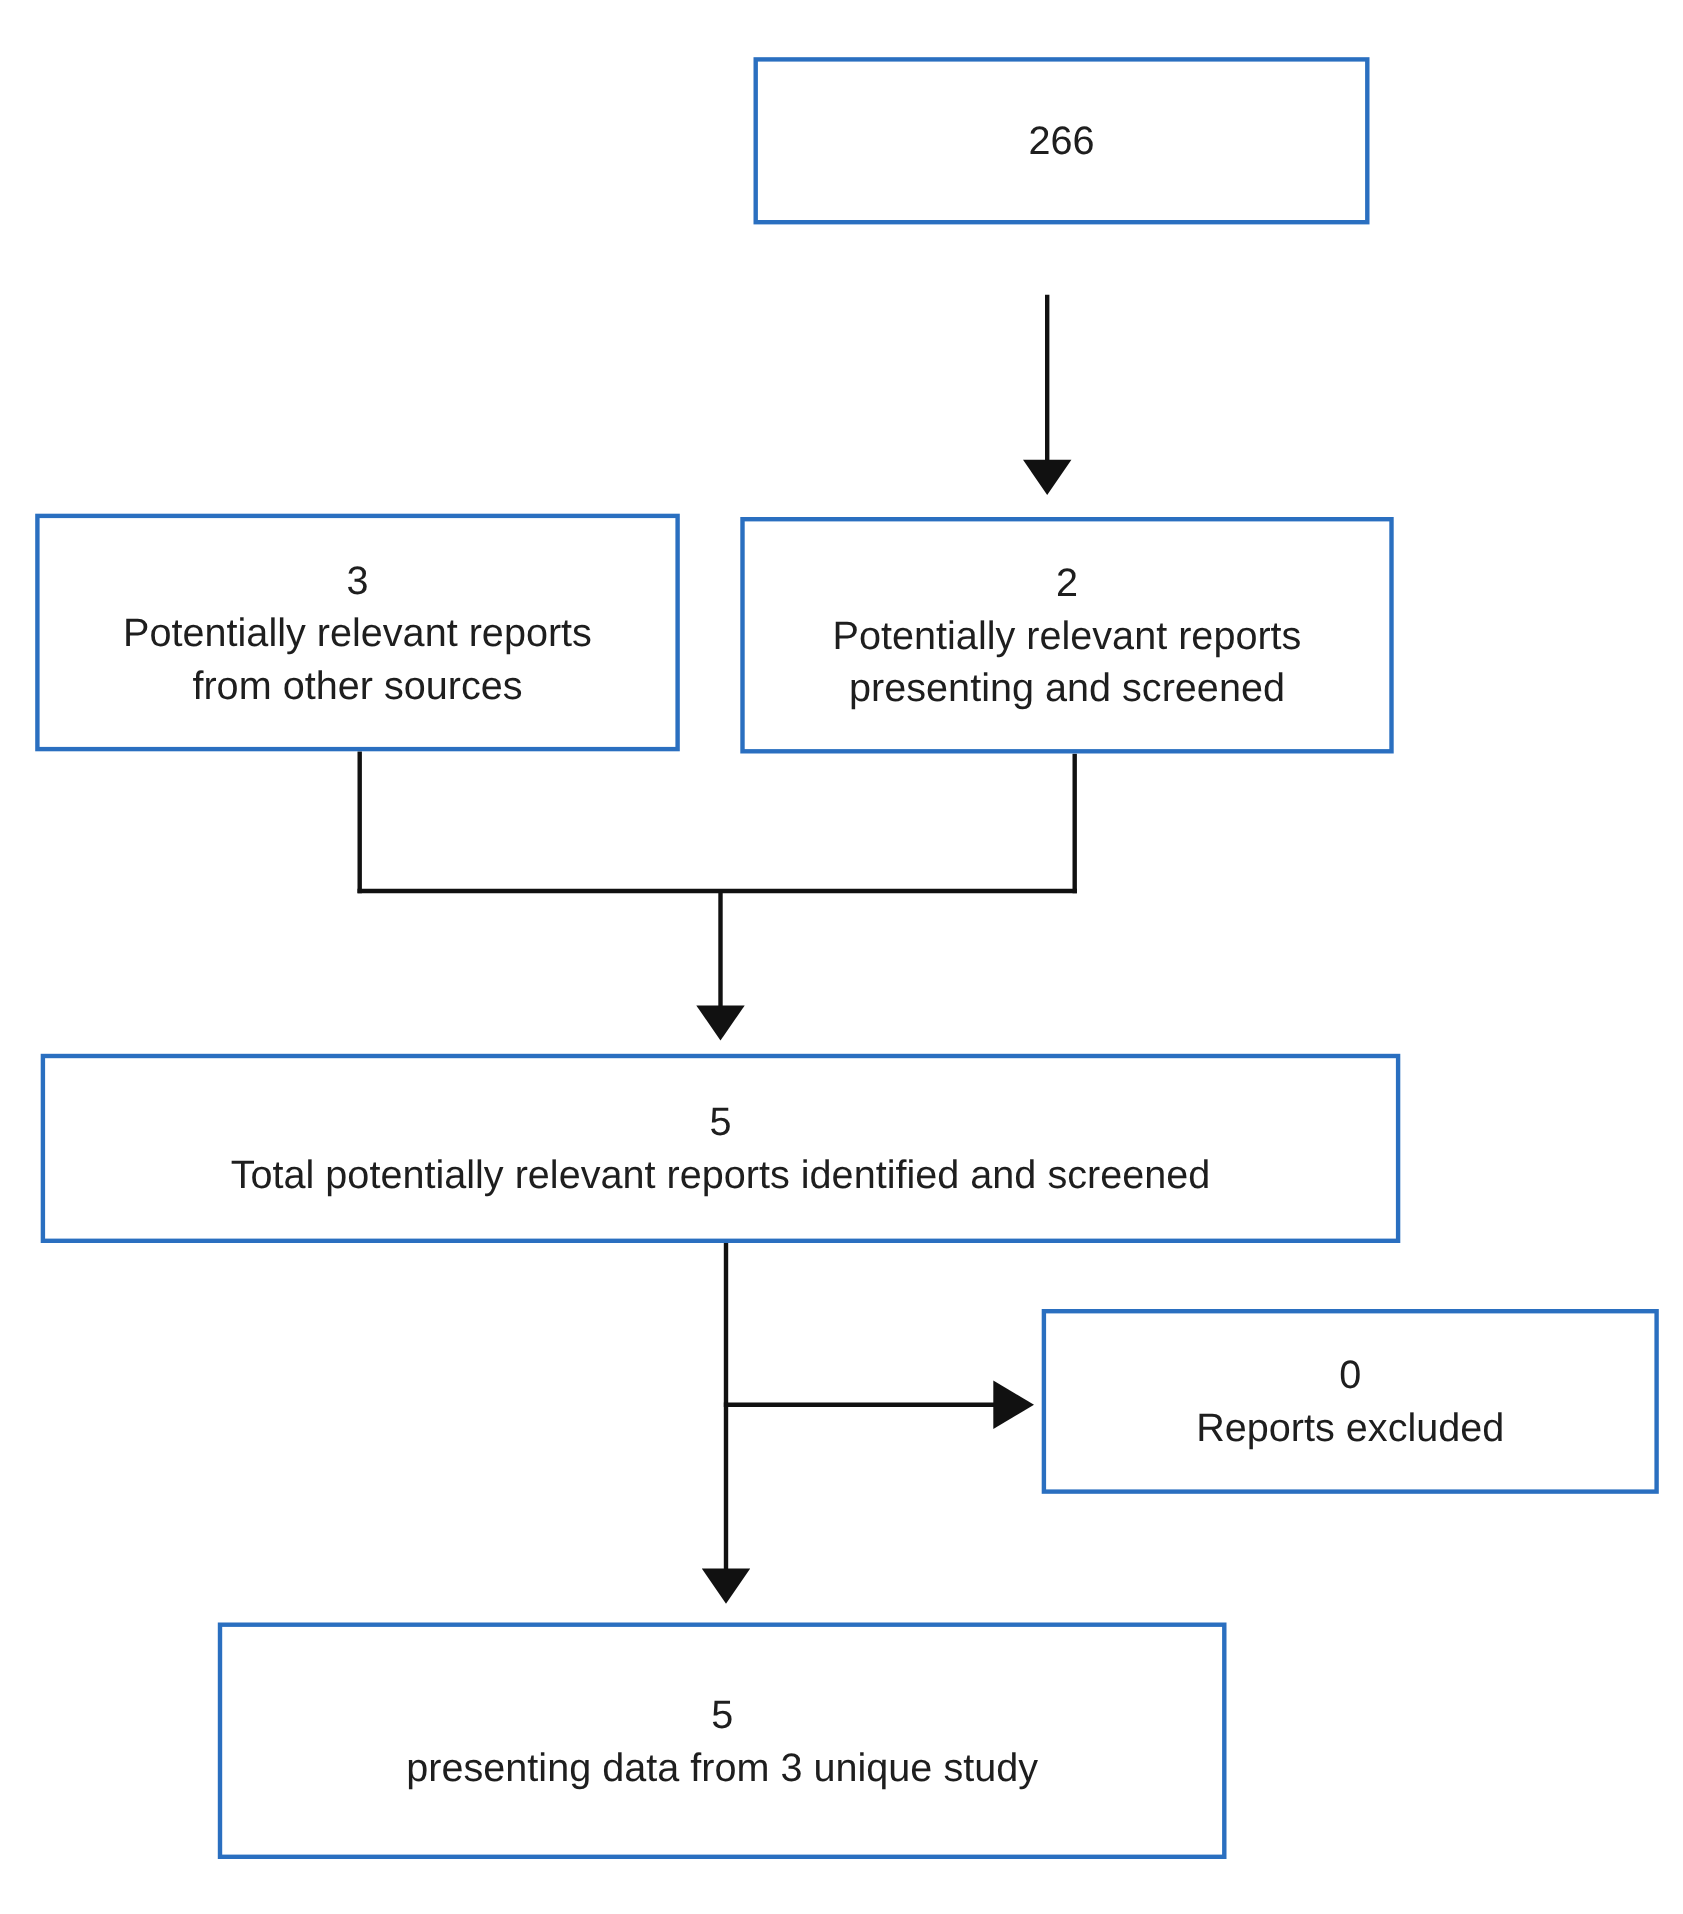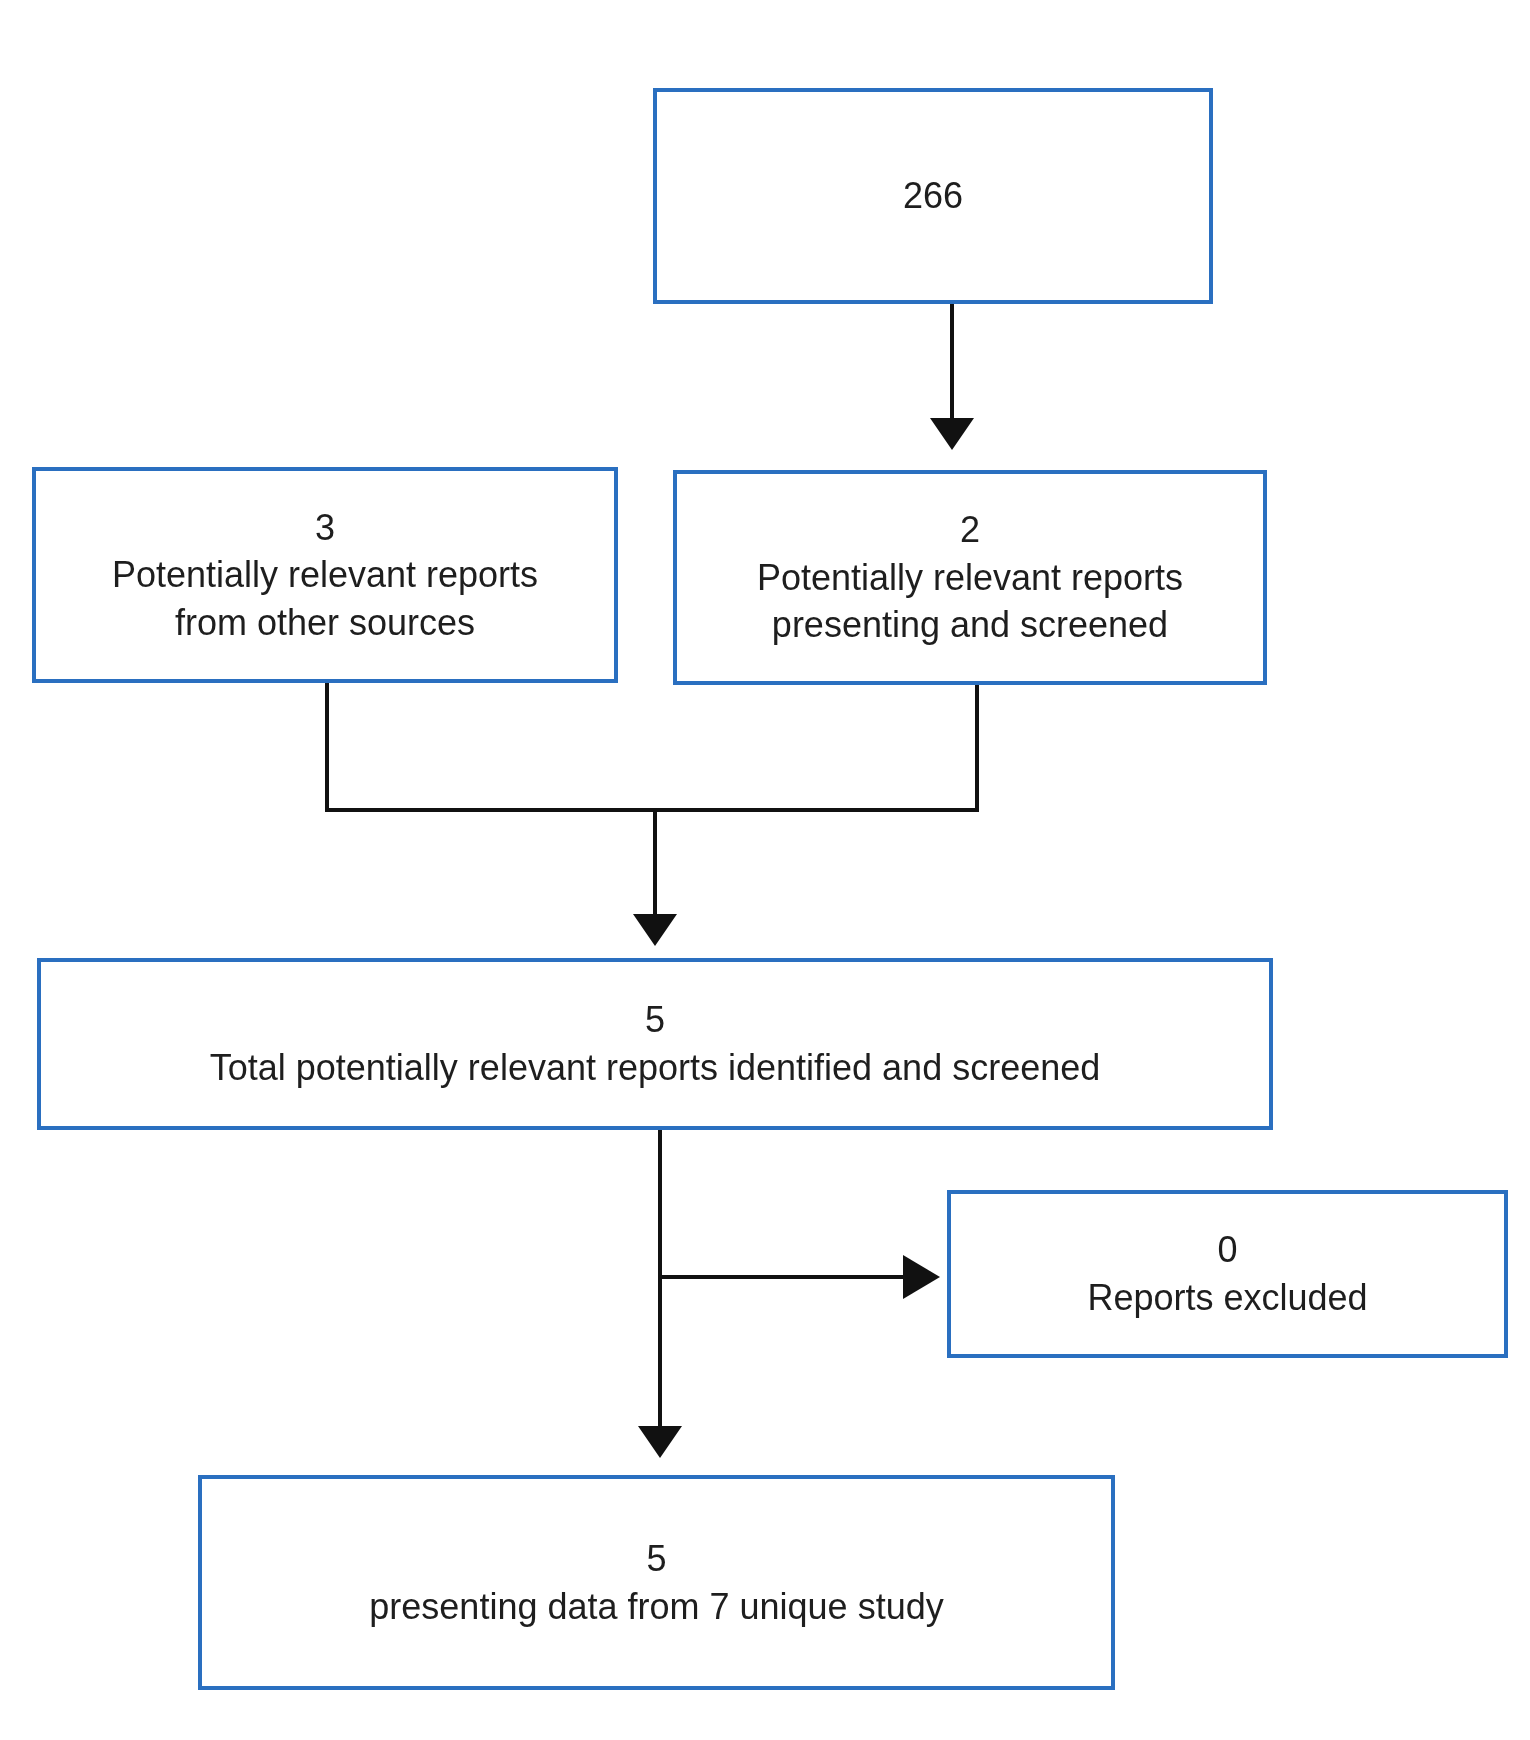--- a/index.html
+++ b/index.html
@@ -47,21 +47,21 @@
     justify-content: center;
     text-align: center;
     font-size: 36px;
     line-height: 1.32;
     padding: 8px 16px;
   }
   .box .count, .box .line {
     white-space: nowrap;
   }
   
-  #box-citations { left: 653px; top: 52px;  width: 560px;  height: 216px; margin-top: 36px; }
+  #box-citations { left: 685px; top: 52px;  width: 560px;  height: 152px; }
   #box-other     { left: 32px;  top: 467px; width: 586px;  height: 216px; }
   #box-screened  { left: 673px; top: 470px; width: 594px;  height: 215px; }
   #box-total     { left: 37px;  top: 958px; width: 1236px; height: 172px; }
   #box-excluded  { left: 947px; top: 1190px; width: 561px; height: 168px; }
   #box-included  { left: 198px; top: 1475px; width: 917px; height: 215px; }
 </style>
 </head>
 <body>
 
 <div class="canvas">
@@ -113,16 +113,16 @@
     <div class="line">Total potentially relevant reports identified and screened</div>
   </div>
 
   <div class="box" id="box-excluded">
     <div class="count">0</div>
     <div class="line">Reports excluded</div>
   </div>
 
   <div class="box" id="box-included">
     <div class="count">5</div>
-    <div class="line">presenting data from 7 unique study</div>
+    <div class="line">presenting data from 3 unique study</div>
   </div>
 
 </div>
 
 </body></html>

